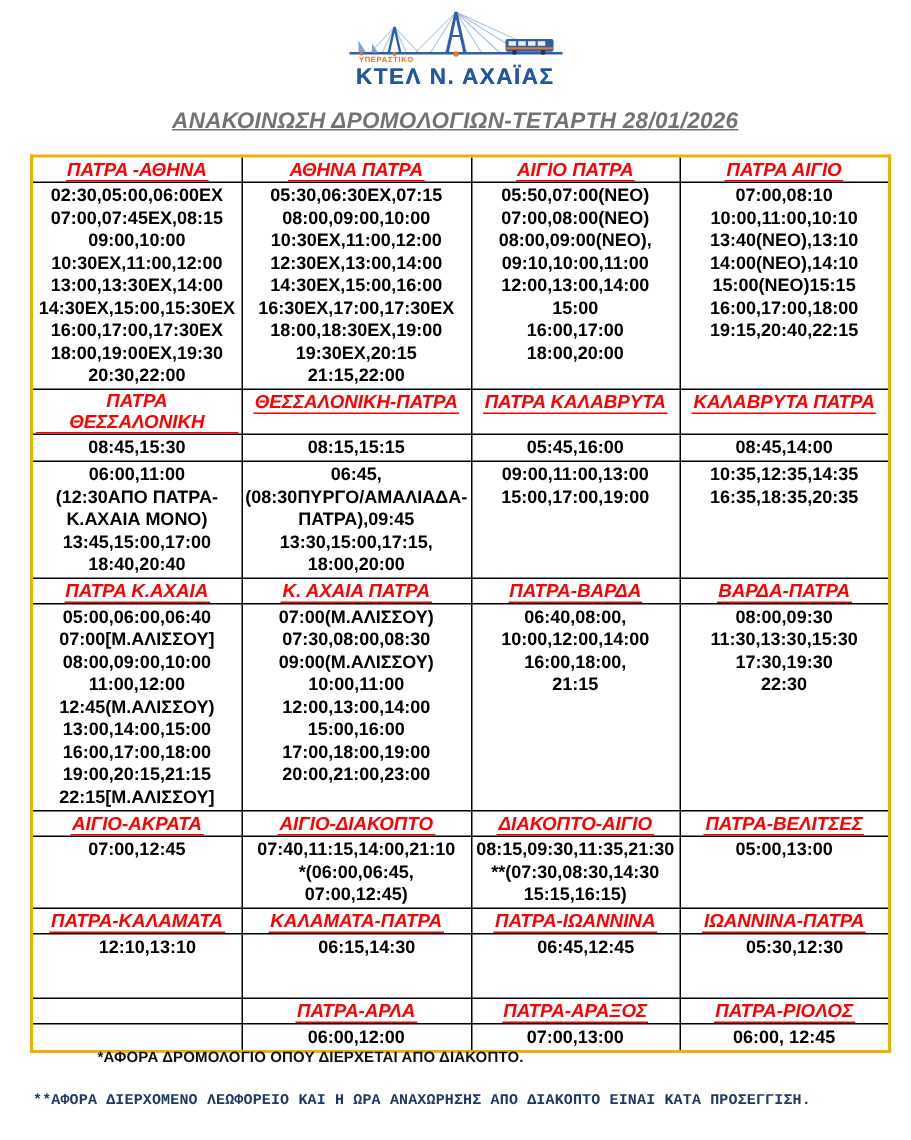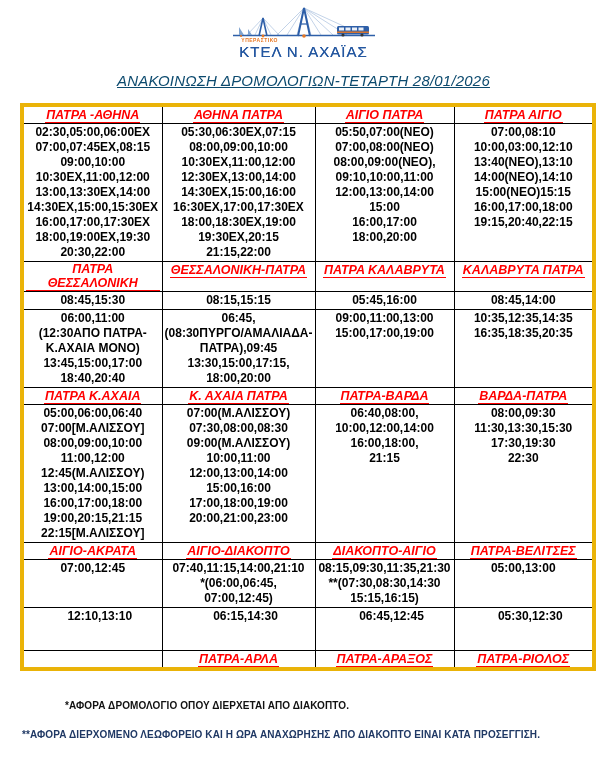--- a/index.html
+++ b/index.html
@@ -15,37 +15,37 @@
     position:absolute;top:6px;left:0;right:0;
     display:flex;flex-direction:column;align-items:center;
   }
   .logo-graphic{width:150px;height:34px;display:block;}
   .logo-text-block{margin-top:-2px;text-align:center;line-height:1;}
   .logo-small-text{
     display:block;text-align:left;margin-left:2px;
     font-size:5px;font-weight:bold;color:#e87722;letter-spacing:.5px;
   }
   .logo-main-text{
-    display:block;font-size:15px;font-weight:normal;color:#2457a0;
+    display:block;font-size:15px;font-weight:bold;color:#2457a0;
     letter-spacing:1px;margin-top:1px;
     text-shadow:0 0 .4px #2457a0;
   }
 
   
   .doc-title{
     position:absolute;top:72px;left:0;right:0;text-align:center;
-    font-size:15px;font-weight:normal;font-style:italic;color:#0c4a6e;
+    font-size:15px;font-weight:bold;font-style:italic;color:#737373;
     text-decoration:underline;letter-spacing:.2px;
   }
 
   
   table.schedule{
     position:absolute;top:103px;left:20px;
     width:572px;border-collapse:collapse;table-layout:fixed;
-    border:4px solid #eab308;
+    border:2px solid #eab308;
   }
   table.schedule col.c1{width:140px;}
   table.schedule col.c2{width:153px;}
   table.schedule col.c3{width:139px;}
   table.schedule col.c4{width:140px;}
   table.schedule th,table.schedule td{
     border:1px solid #000;vertical-align:top;text-align:center;
     padding:0 2px;
   }
   tr.header-row th{
@@ -61,21 +61,21 @@
   }
   .time-line{line-height:15px;white-space:nowrap;}
   tr.times-row.tall td{height:40px;padding-left:16px;}
 
   
   .footnote{
     position:absolute;left:22px;right:10px;
     font-size:10px;font-weight:bold;letter-spacing:.1px;
   }
   .footnote.f1{top:700px;color:#111111;padding-left:43px;}
-  .footnote.f2{top:729px;color:#1f3864;}
+  .footnote.f2{top:729px;color:#1f3864;font-family:Liberation Mono, monospace;}
 </style>
 </head>
 <body>
 
 <div class="page">
 
   <div class="logo-wrap">
     <svg class="logo-graphic" viewBox="0 0 150 34">
 
       <g stroke="#a9c0de" stroke-width="0.7" fill="none">
@@ -166,21 +166,21 @@
             <div class="time-line">07:00,08:00(ΝΕΟ)</div>
             <div class="time-line">08:00,09:00(ΝΕΟ),</div>
             <div class="time-line">09:10,10:00,11:00</div>
             <div class="time-line">12:00,13:00,14:00</div>
             <div class="time-line">15:00</div>
             <div class="time-line">16:00,17:00</div>
             <div class="time-line">18:00,20:00</div>
           </td>
           <td>
             <div class="time-line">07:00,08:10</div>
-            <div class="time-line">10:00,03:00,12:10</div>
+            <div class="time-line">10:00,11:00,10:10</div>
             <div class="time-line">13:40(ΝΕΟ),13:10</div>
             <div class="time-line">14:00(ΝΕΟ),14:10</div>
             <div class="time-line">15:00(ΝΕΟ)15:15</div>
             <div class="time-line">16:00,17:00,18:00</div>
             <div class="time-line">19:15,20:40,22:15</div>
           </td>
         </tr>
         <tr class="header-row">
           <th><span class="route-header-text">ΠΑΤΡΑ ΘΕΣΣΑΛΟΝΙΚΗ</span></th>
           <th><span class="route-header-text">ΘΕΣΣΑΛΟΝΙΚΗ-ΠΑΤΡΑ</span></th>
@@ -283,39 +283,59 @@
           </td>
           <td>
             <div class="time-line">08:15,09:30,11:35,21:30</div>
             <div class="time-line">**(07:30,08:30,14:30</div>
             <div class="time-line">15:15,16:15)</div>
           </td>
           <td>
             <div class="time-line">05:00,13:00</div>
           </td>
         </tr>
+        <tr class="header-row">
+          <th><span class="route-header-text">ΠΑΤΡΑ-ΚΑΛΑΜΑΤΑ</span></th>
+          <th><span class="route-header-text">ΚΑΛΑΜΑΤΑ-ΠΑΤΡΑ</span></th>
+          <th><span class="route-header-text">ΠΑΤΡΑ-ΙΩΑΝΝΙΝΑ</span></th>
+          <th><span class="route-header-text">ΙΩΑΝΝΙΝΑ-ΠΑΤΡΑ</span></th>
+        </tr>
         <tr class="times-row tall">
           <td>
             <div class="time-line">12:10,13:10</div>
           </td>
           <td>
             <div class="time-line">06:15,14:30</div>
           </td>
           <td>
             <div class="time-line">06:45,12:45</div>
           </td>
           <td>
             <div class="time-line">05:30,12:30</div>
           </td>
         </tr>
         <tr class="header-row">
           <th></th>
           <th><span class="route-header-text">ΠΑΤΡΑ-ΑΡΛΑ</span></th>
           <th><span class="route-header-text">ΠΑΤΡΑ-ΑΡΑΞΟΣ</span></th>
           <th><span class="route-header-text">ΠΑΤΡΑ-ΡΙΟΛΟΣ</span></th>
         </tr>
+        <tr class="times-row">
+          <td>
+            <div class="time-line"></div>
+          </td>
+          <td>
+            <div class="time-line">06:00,12:00</div>
+          </td>
+          <td>
+            <div class="time-line">07:00,13:00</div>
+          </td>
+          <td>
+            <div class="time-line">06:00, 12:45</div>
+          </td>
+        </tr>
       </tbody>
   </table>
 
   <div class="footnote f1">*ΑΦΟΡΑ ΔΡΟΜΟΛΟΓΙΟ ΟΠΟΥ ΔΙΕΡΧΕΤΑΙ ΑΠΟ ΔΙΑΚΟΠΤΟ.</div>
   <div class="footnote f2">**ΑΦΟΡΑ ΔΙΕΡΧΟΜΕΝΟ ΛΕΩΦΟΡΕΙΟ ΚΑΙ Η ΩΡΑ ΑΝΑΧΩΡΗΣΗΣ ΑΠΟ ΔΙΑΚΟΠΤΟ ΕΙΝΑΙ ΚΑΤΑ ΠΡΟΣΕΓΓΙΣΗ.</div>
 
 </div>
 
 </body></html>

